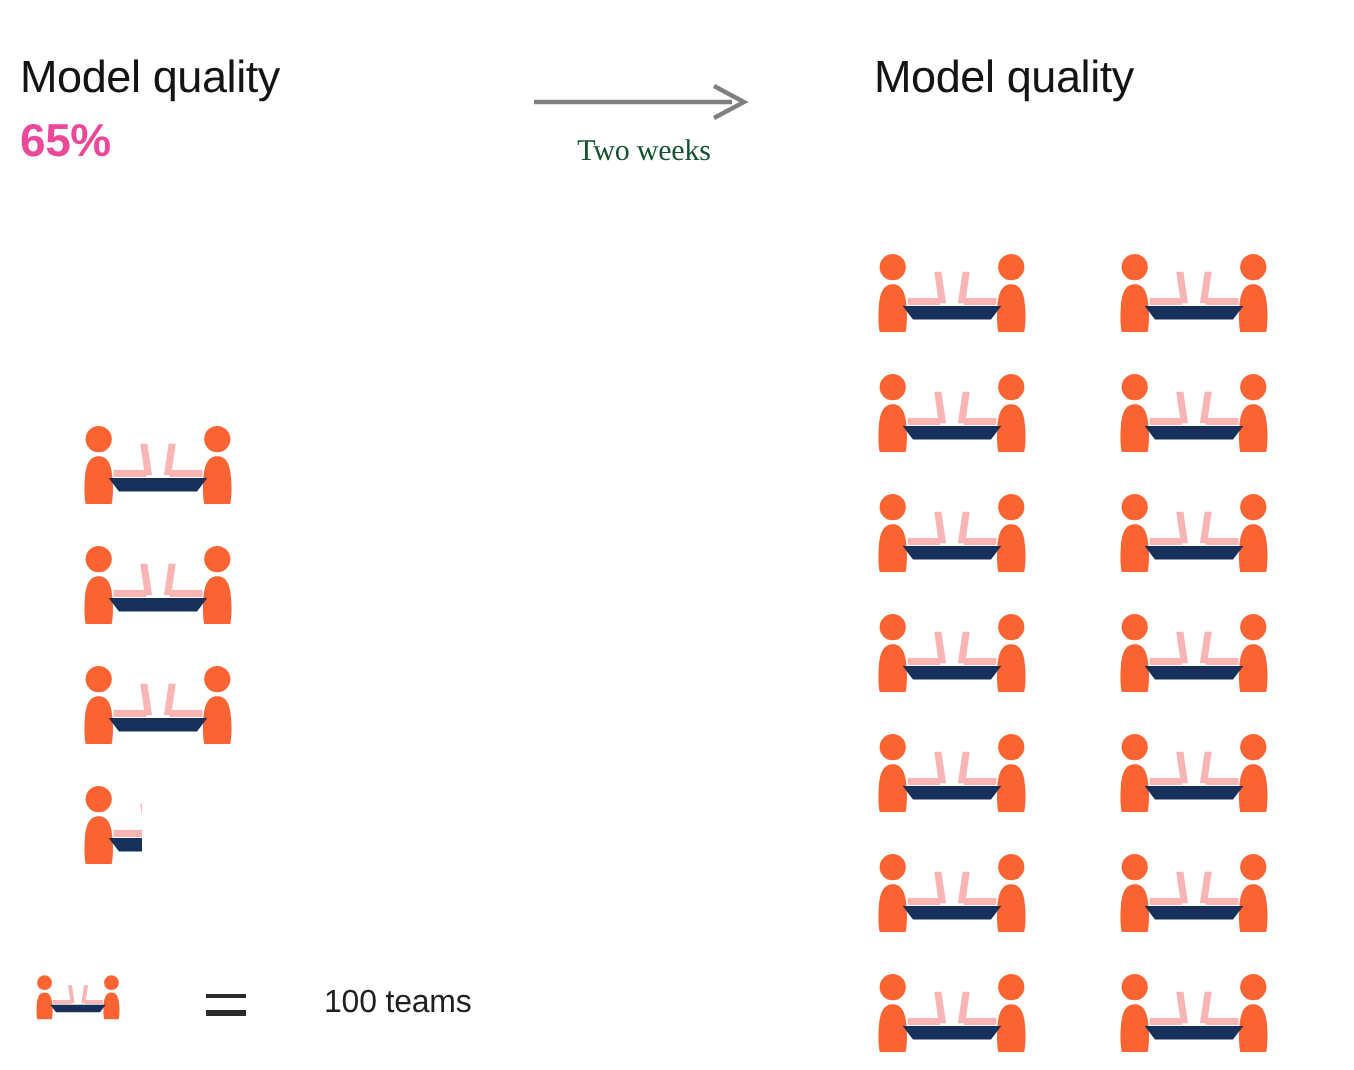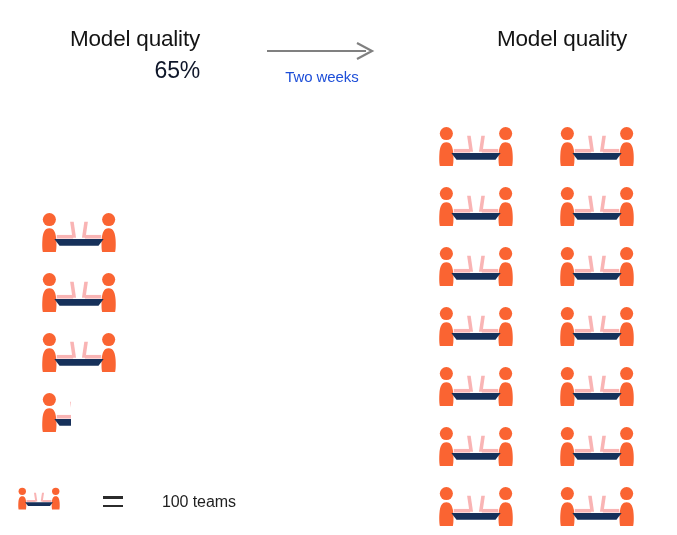--- a/index.html
+++ b/index.html
@@ -13,58 +13,59 @@
     position: relative;
     overflow: hidden;
     font-family: "Liberation Sans", sans-serif;
     color: #1a1a1a;
     -webkit-font-smoothing: antialiased;
   }
 
   
   .panel-head {
     position: absolute;
-    text-align: right;
+    text-align: left;
     line-height: 1.18;
   }
   .panel-head .label {
     display: block;
     font-size: 22.5px;
     font-weight: 400;
     color: #141414;
     letter-spacing: -0.2px;
   }
   .panel-head .value {
     display: block;
     font-size: 23px;
-    font-weight: 400;
-    color: #0f172a;
+    font-weight: 700;
+    color: #ec4899;
     margin-top: 4px;
     letter-spacing: -0.2px;
   }
 
   #head-left  { left: 10px;  top: 26px; width: 190px; }
   #head-right { left: 437px; top: 26px; width: 190px; }
 
   
   #transition {
     position: absolute;
     left: 262px;
     top: 40px;
     width: 120px;
     text-align: center;
   }
   #transition .arrow-svg { display: block; }
   #transition .caption {
     display: block;
     font-size: 15px;
-    color: #1d4ed8;
+    color: #14532d;
     margin-top: 6px;
     white-space: nowrap;
     letter-spacing: -0.1px;
+    font-family: Liberation Serif, serif;
   }
 
   
   .picto-group { position: absolute; }
 
   #group-left  { left: 40px;  top: 212px; }
   #group-right { left: 437px; top: 126px; }
 
   .picto-row {
     display: flex;

